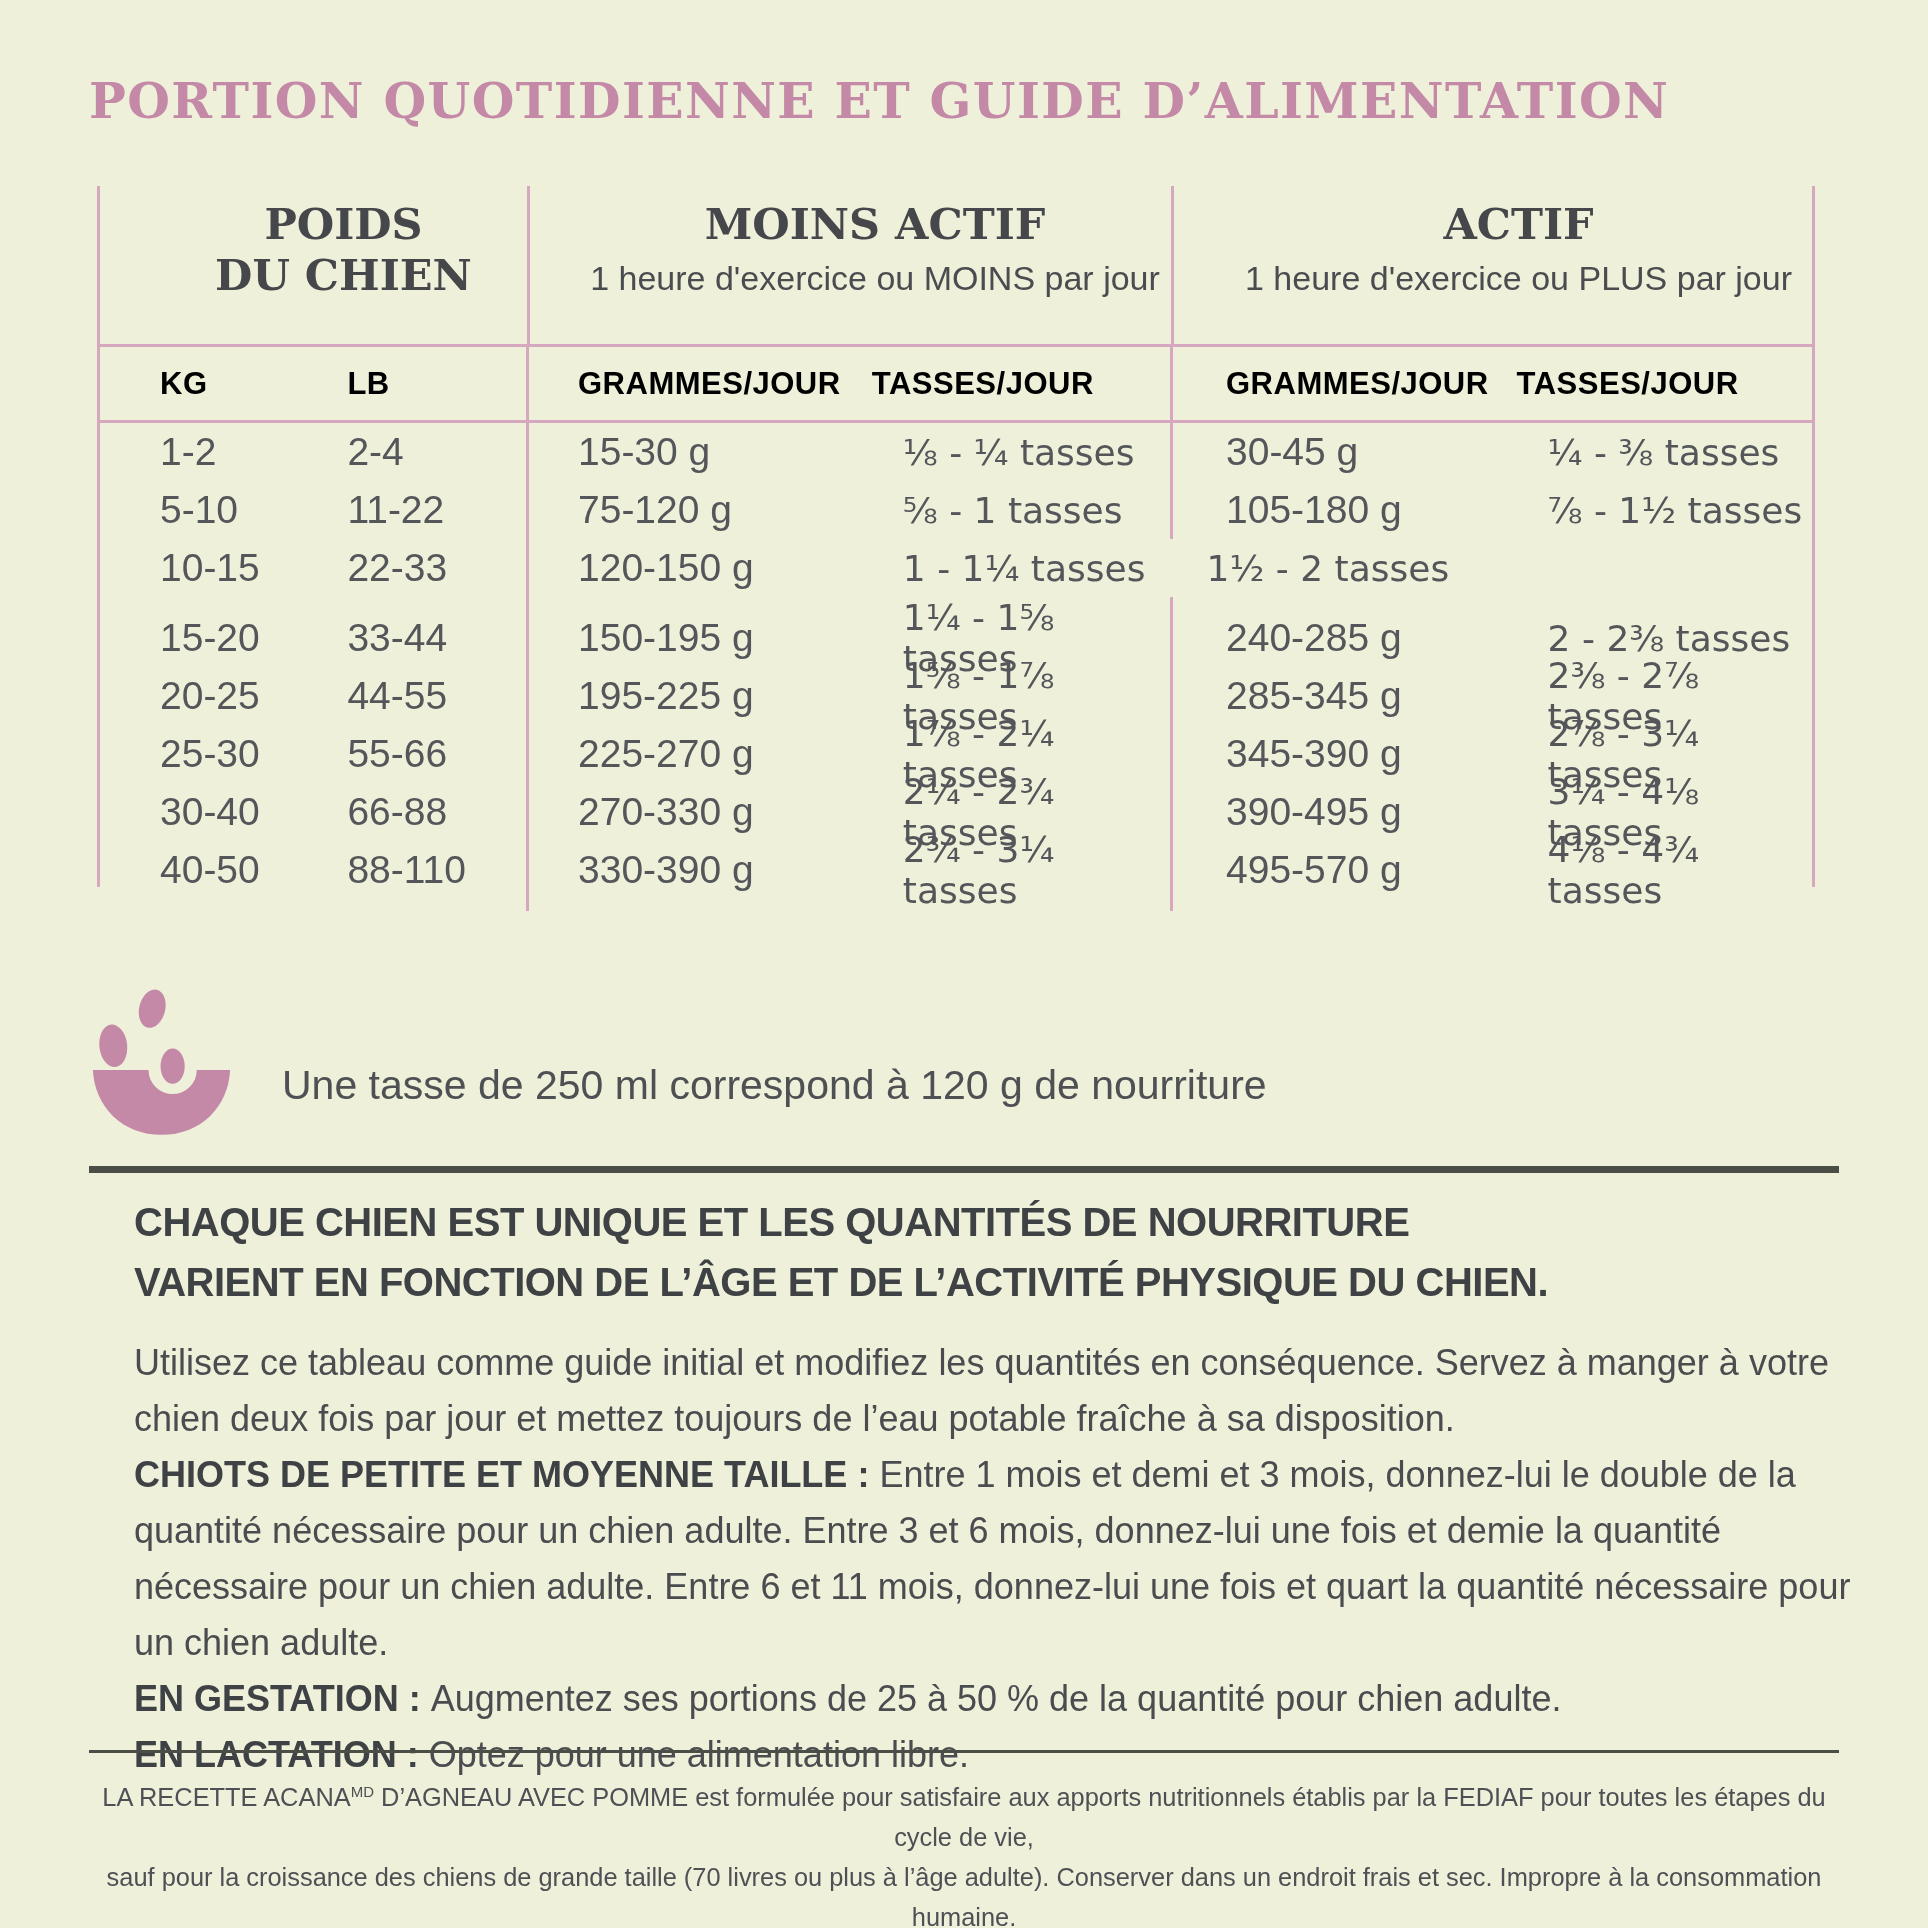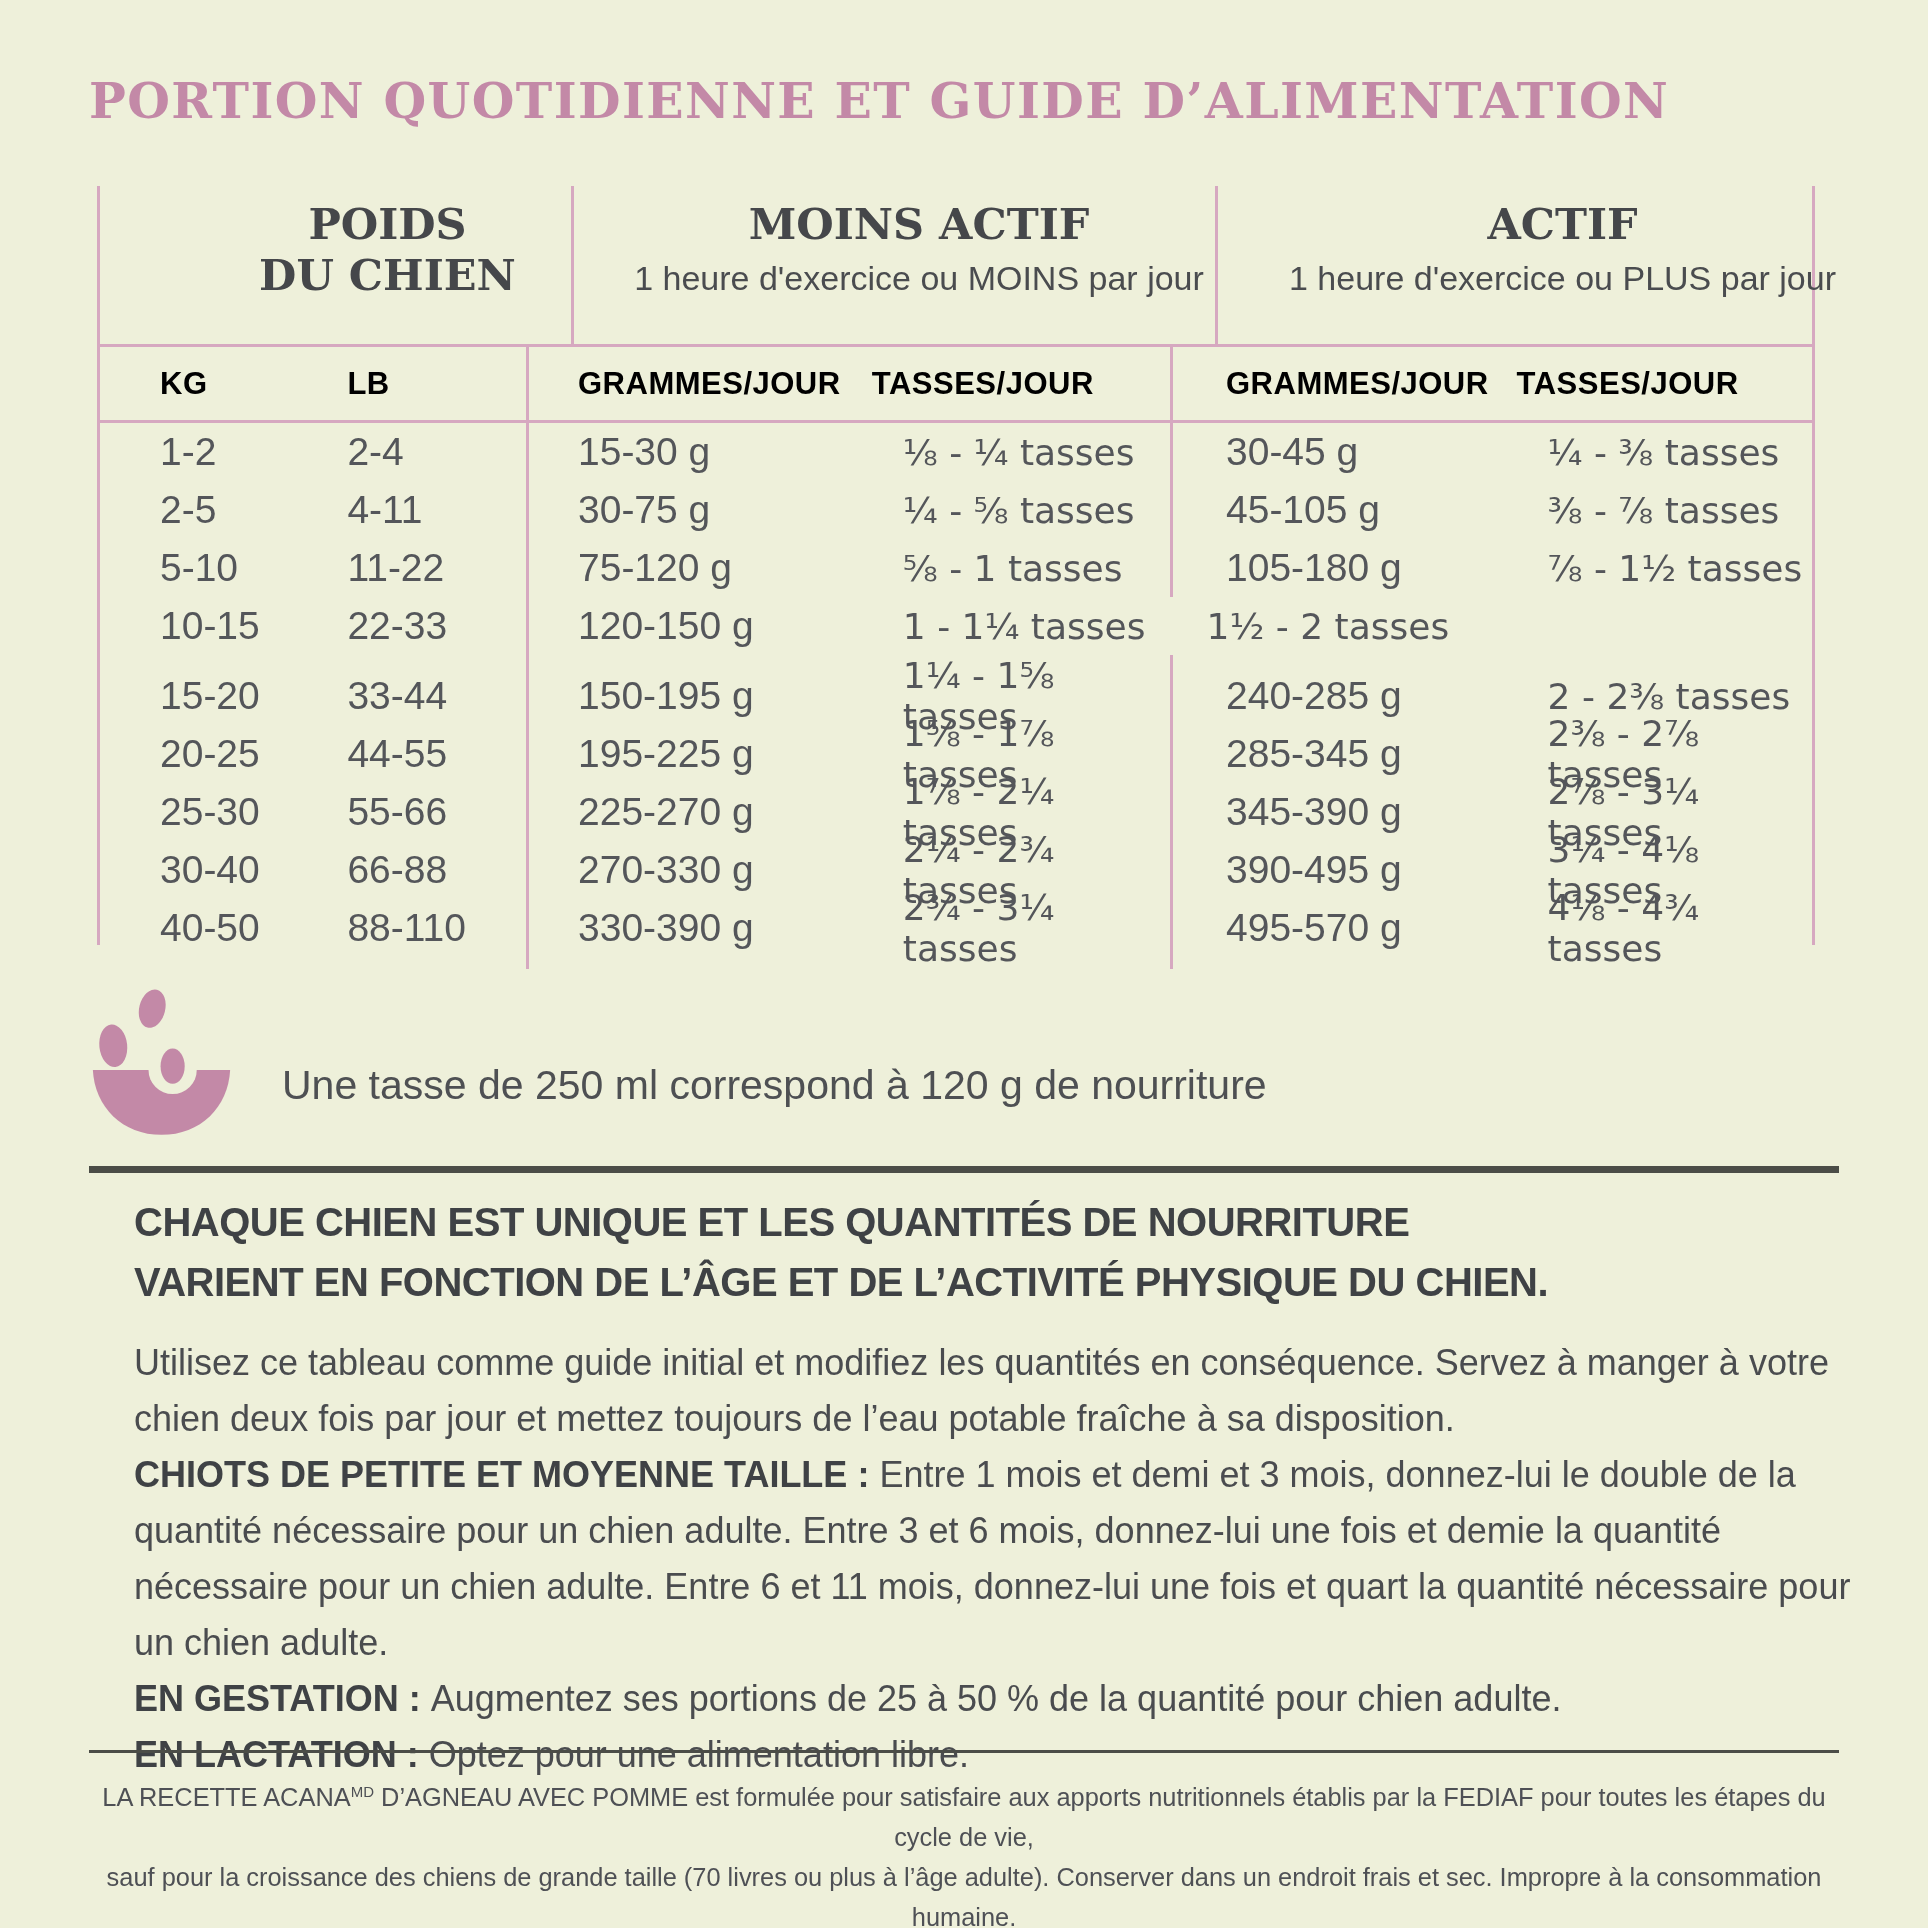--- a/index.html
+++ b/index.html
@@ -6,21 +6,21 @@
   body{width:1928px;height:1928px;background:#eef0da;font-family:"Liberation Sans",sans-serif;}
   .page{position:relative;width:1928px;height:1928px;background:#eef0da;overflow:hidden;color:#4a4c4f;}
 
   .title{position:absolute;left:89px;top:72px;font-family:"DejaVu Serif",serif;font-weight:bold;
          font-size:49px;letter-spacing:1.4px;color:#c389a7;white-space:nowrap;}
 
   
   .ftable{position:absolute;left:97px;top:186px;width:1718px;box-sizing:border-box;
           border-left:3.8px solid #d6a8c0;border-right:3.8px solid #d6a8c0;}
   .trow{display:grid;grid-template-columns:238px 188px 342px 302px 341px 295px;box-sizing:border-box;}
-  .grow{display:grid;grid-template-columns:427px 644px 639px;height:158px;box-sizing:border-box;padding-left:44px;}
+  .grow{display:grid;grid-template-columns:427px 644px 639px;height:158px;box-sizing:border-box;}
   .cell{display:flex;align-items:center;box-sizing:border-box;}
   .vline{border-left:3.8px solid #d6a8c0;}
   .hdr-row{height:79px;border-top:3.8px solid #d6a8c0;border-bottom:3.8px solid #d6a8c0;}
   .data-row{height:58px;}
   .gcell{display:flex;flex-direction:column;justify-content:flex-start;padding-top:13px;box-sizing:border-box;}
   .glabel{font-family:"DejaVu Serif",serif;font-weight:bold;font-size:43px;line-height:51px;color:#45474a;}
   .gsub{font-size:34px;color:#4a4c4f;margin-top:9.4px;}
   .hcell{font-weight:bold;font-size:31px;letter-spacing:0.5px;color:#000000;}
   .dcell{font-size:39px;color:#54565a;}
   .frac{font-family:"DejaVu Sans",sans-serif;font-size:36px;margin-left:31px;}
@@ -77,28 +77,20 @@
         <div class="cell hcell p6">TASSES/JOUR</div>
       </div>
     <div>
         <div class="trow data-row">
           <div class="cell dcell p1">1-2</div>
           <div class="cell dcell p2">2-4</div>
           <div class="cell dcell p3 vline">15-30 g</div>
           <div class="cell dcell p4 frac">⅛ - ¼ tasses</div>
           <div class="cell dcell p5 vline">30-45 g</div>
           <div class="cell dcell p6 frac">¼ - ⅜ tasses</div>
-        </div>
-        <div class="trow data-row">
-          <div class="cell dcell p1">2-5</div>
-          <div class="cell dcell p2">4-11</div>
-          <div class="cell dcell p3 vline">30-75 g</div>
-          <div class="cell dcell p4 frac">¼ - ⅝ tasses</div>
-          <div class="cell dcell p5 vline">45-105 g</div>
-          <div class="cell dcell p6 frac">⅜ - ⅞ tasses</div>
         </div>
         <div class="trow data-row">
           <div class="cell dcell p1">5-10</div>
           <div class="cell dcell p2">11-22</div>
           <div class="cell dcell p3 vline">75-120 g</div>
           <div class="cell dcell p4 frac">⅝ - 1 tasses</div>
           <div class="cell dcell p5 vline">105-180 g</div>
           <div class="cell dcell p6 frac">⅞ - 1½ tasses</div>
         </div>
         <div class="trow data-row">

